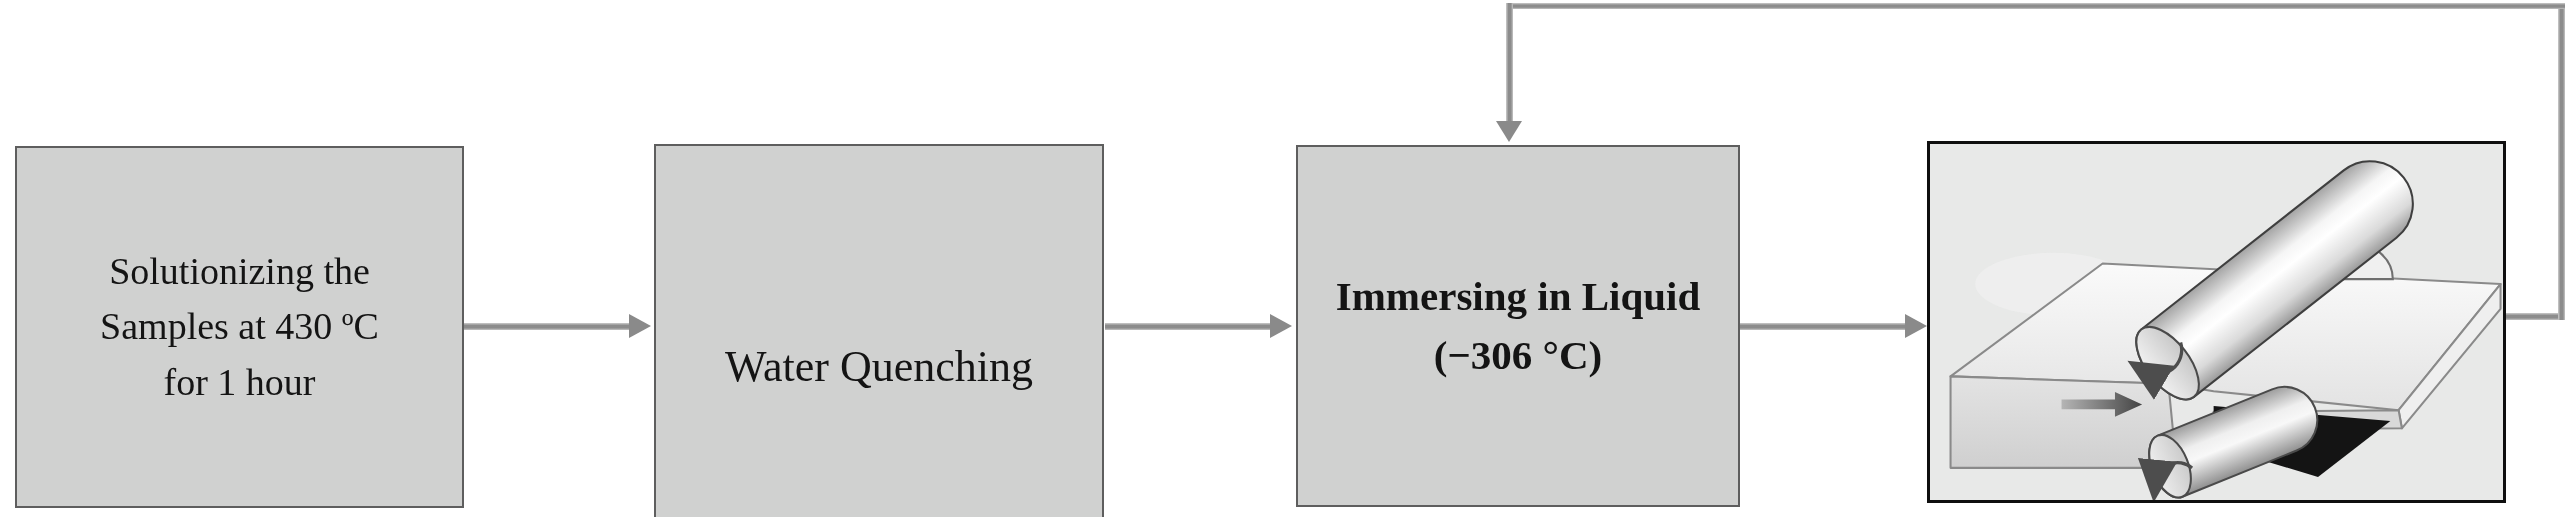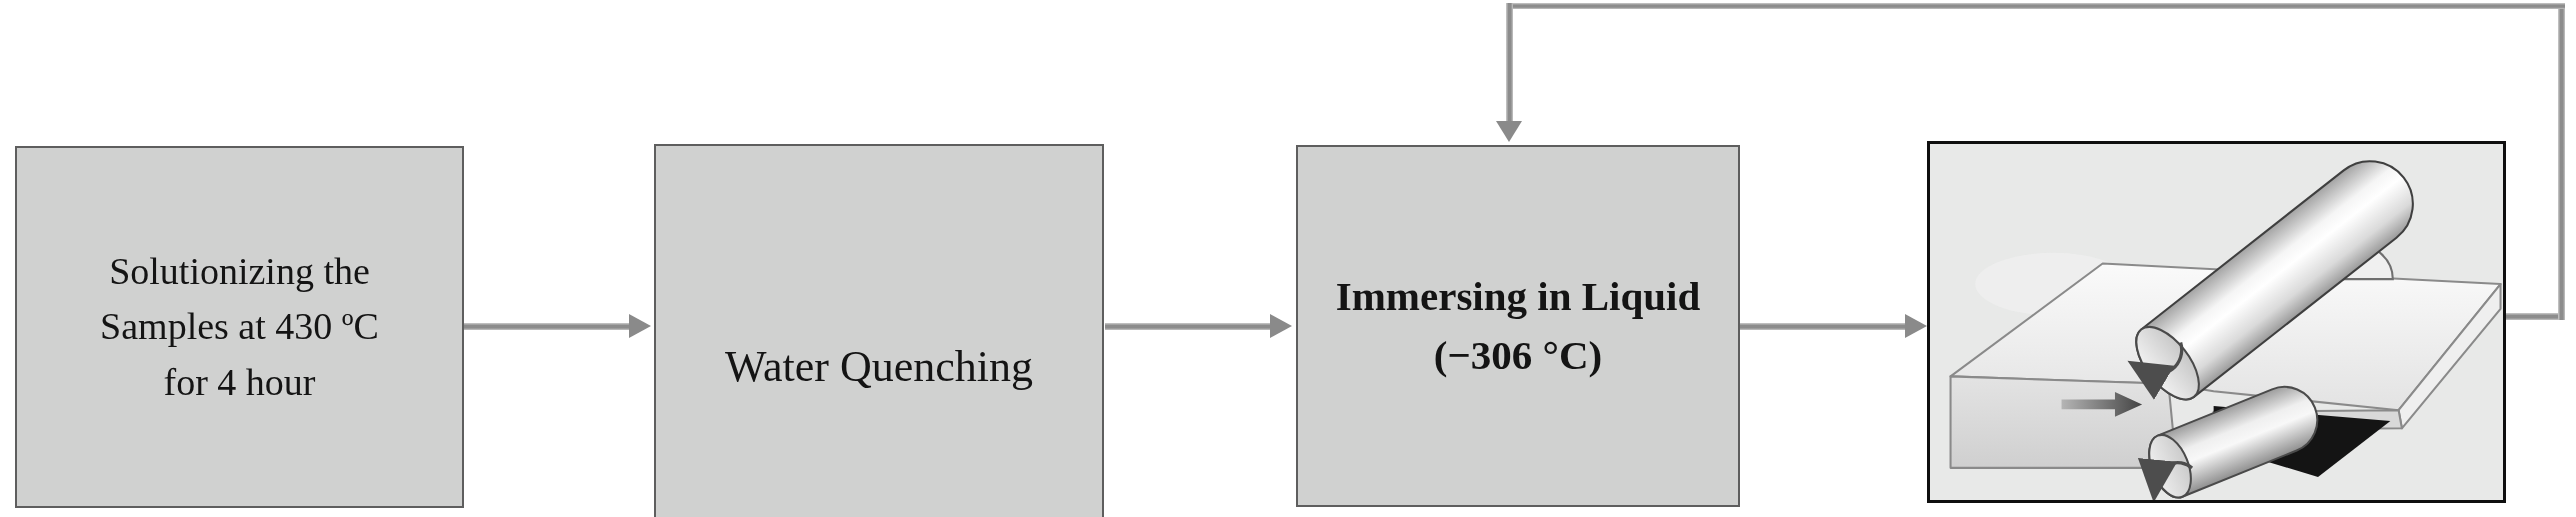--- a/index.html
+++ b/index.html
@@ -34,21 +34,21 @@
          border-top:21.4px solid #8a8a8a;}
 </style>
 </head>
 <body>
 
 <div class="stage">
 
   <div class="pbox" id="box1">
     <span class="ln">Solutionizing the</span>
     <span class="ln">Samples at 430 ºC</span>
-    <span class="ln">for 4 hour</span>
+    <span class="ln">for 1 hour</span>
   </div>
 
   <div class="hline" style="left:464px;top:323px;width:167px;"></div>
   <div class="head-right" style="left:629px;top:314px;"></div>
 
   <div class="pbox" id="box2">
     <span class="ln">Water Quenching</span>
   </div>
 
   <div class="hline" style="left:1105px;top:323px;width:167px;"></div>

